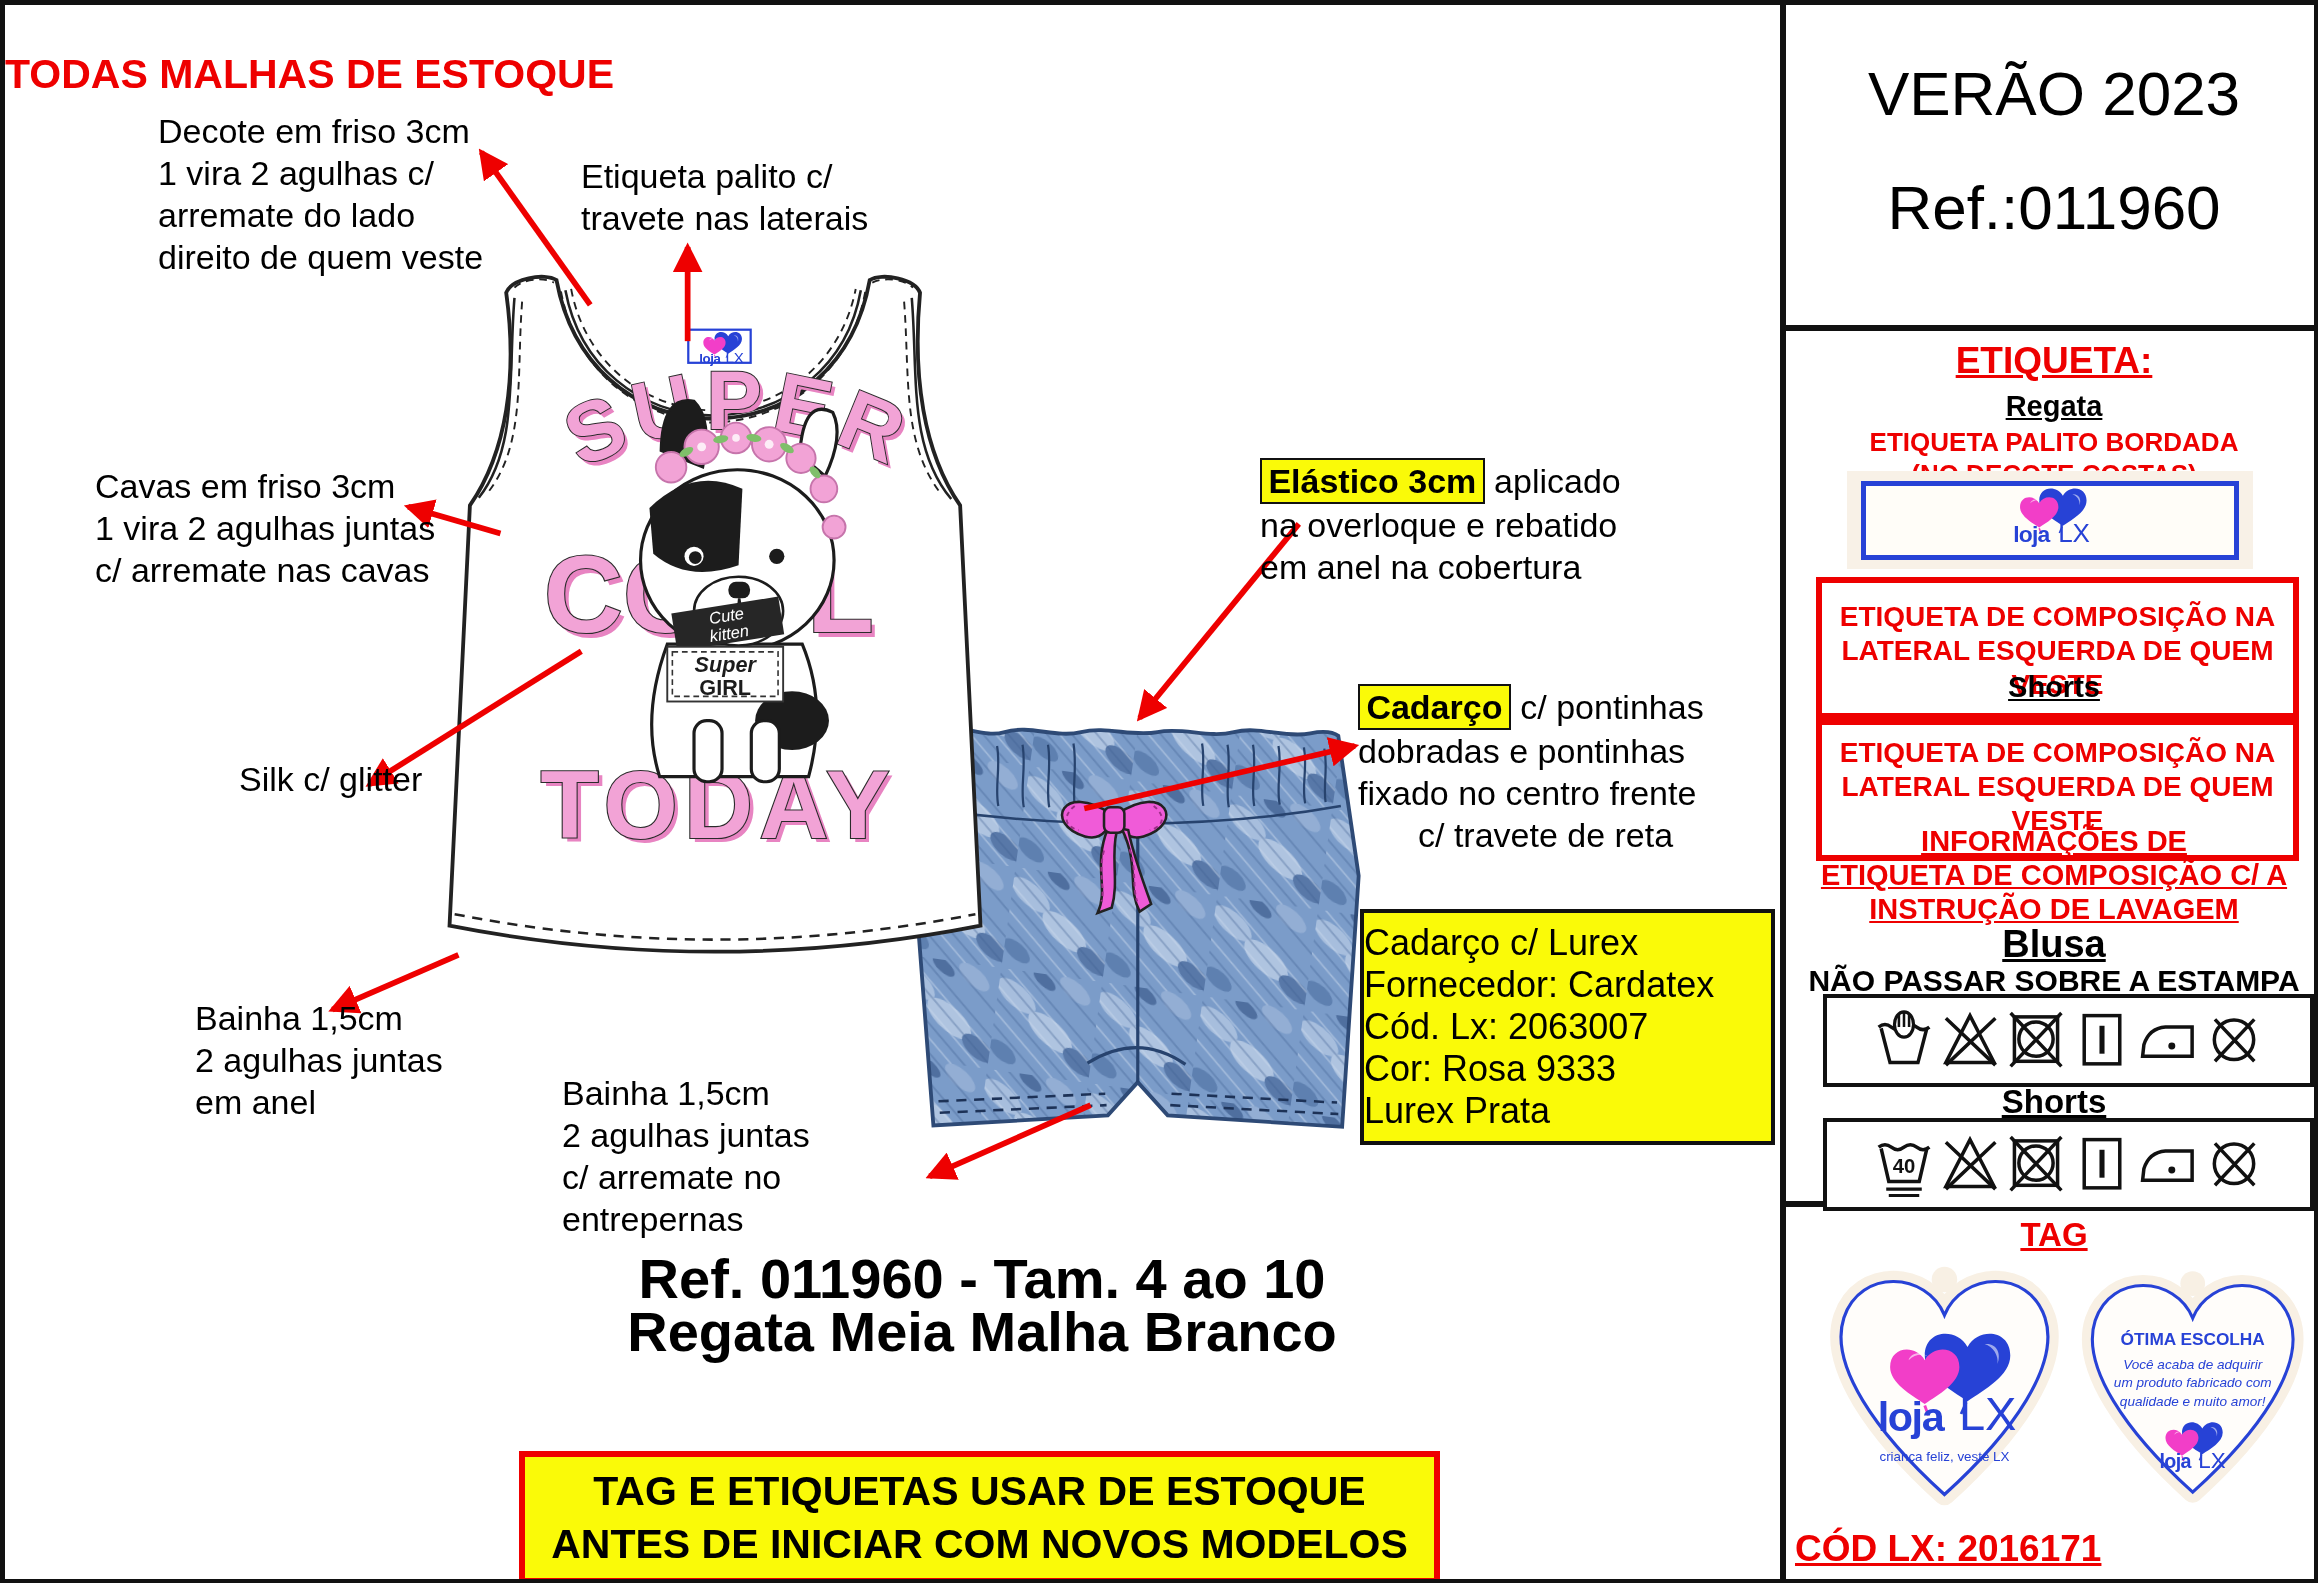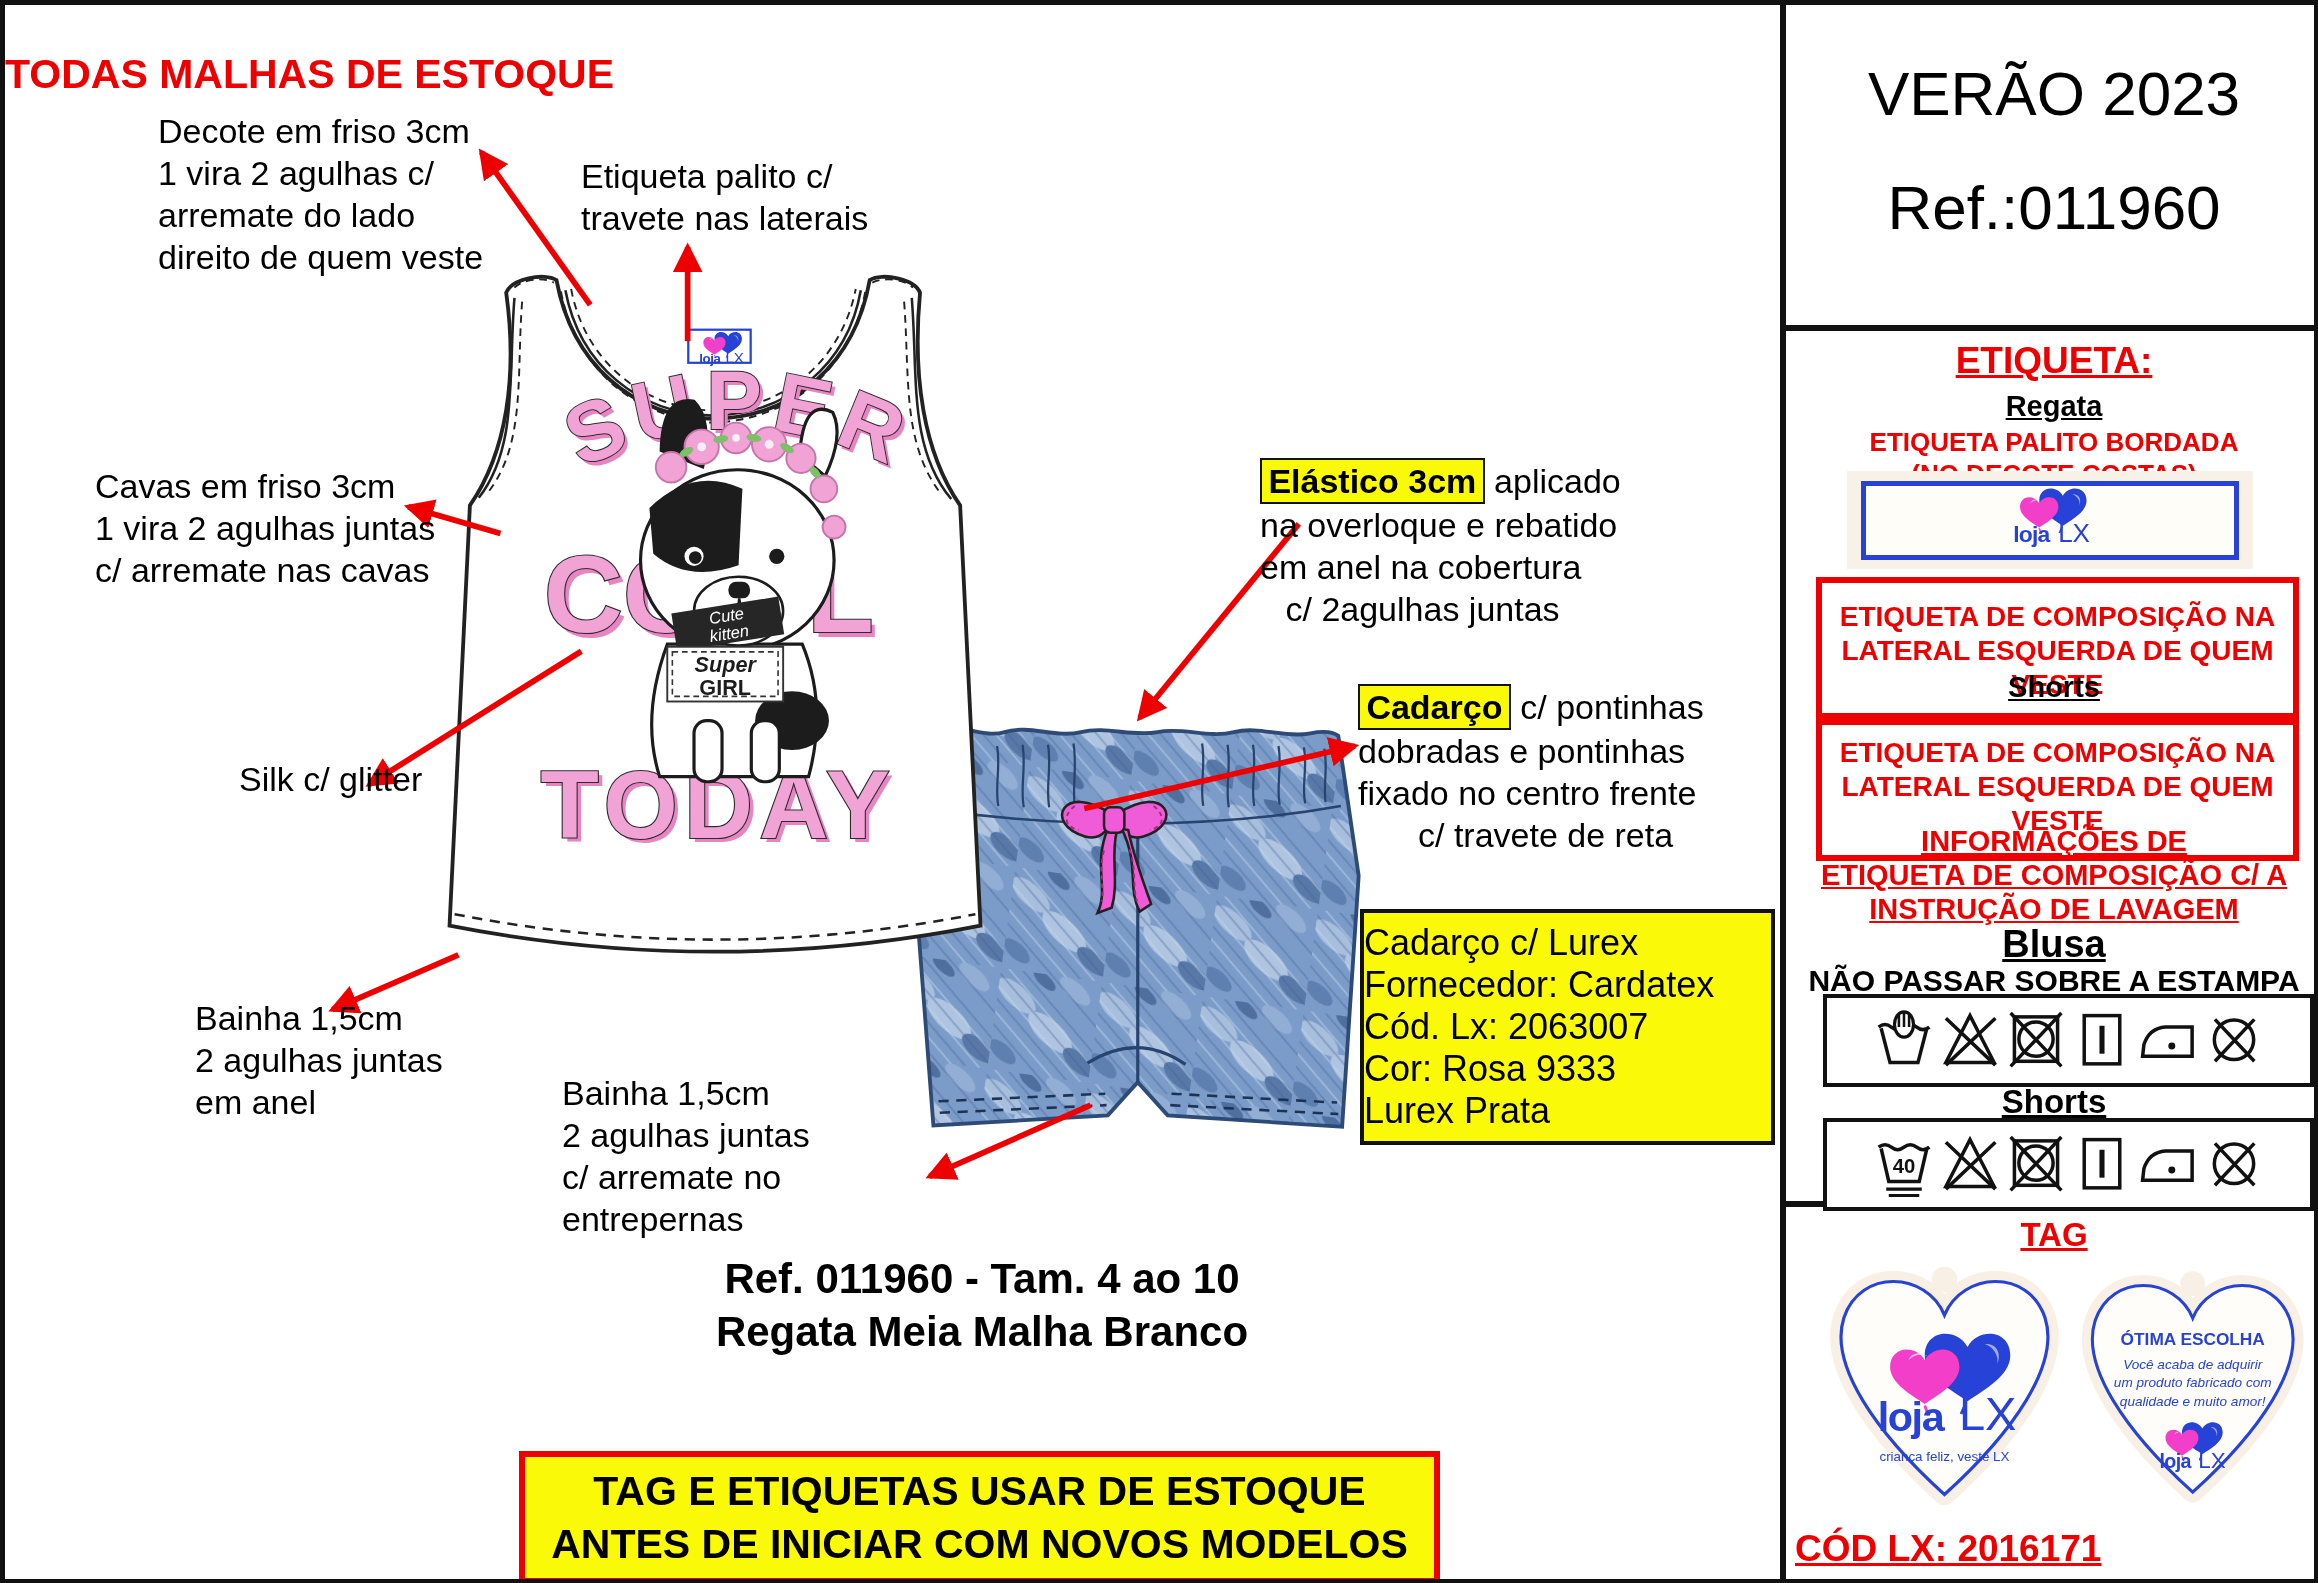--- a/index.html
+++ b/index.html
@@ -13,21 +13,21 @@
   .red{color:#EE0000}
   .u{text-decoration:underline}
   .hl{display:inline-block;background:#FAFA08;border:2.5px solid #111;padding:0 6.4px;font-weight:700}
   .title{position:absolute;left:0;top:46px;width:1561px;
          font-size:41px;font-weight:700;color:#EE0000;z-index:4}
   .supplier{position:absolute;left:1355px;top:904px;width:407px;background:#FAFA08;
             border:4.5px solid #111;text-align:left;font-size:36px;line-height:42px;
             padding:9px 0;z-index:4}
   .supplier span{display:block}
   .refblock{position:absolute;left:528px;top:1247px;width:898px;text-align:center;
-            font-size:42px;font-weight:700;line-height:53px;z-index:4}
+            font-size:56px;font-weight:700;line-height:53px;z-index:4}
   .refblock span{display:block}
   .banner{position:absolute;left:514px;top:1446px;width:909px;background:#FAFA08;
           border:6.4px solid #EE0000;text-align:center;font-weight:700;font-size:41px;
           line-height:53px;padding:7.6px 0;z-index:4}
   .banner span{display:block}
   .vline{position:absolute;left:1775px;top:0;width:5.7px;height:1584px;background:#111;z-index:5}
   .hline{position:absolute;background:#111;z-index:5}
   .panel-text{position:absolute;left:1783px;width:532px;text-align:center;z-index:6}
   .redbox{position:absolute;left:1811px;width:471px;border:6.4px solid #EE0000;color:#EE0000;
           font-weight:700;font-size:28px;line-height:34px;text-align:center;padding:17px 0;z-index:6}
@@ -238,21 +238,20 @@
     <span>Bainha 1,5cm</span>
     <span>2 agulhas juntas</span>
     <span>c/ arremate no</span>
     <span>entrepernas</span>
   </div>
 
   <div class="ann" style="left:1255px;top:453px">
     <span><em class="hl" style="font-style:normal">Elástico 3cm</em><span style="display:inline"> aplicado</span></span>
     <span>na overloque e rebatido</span>
     <span>em anel na cobertura</span>
-    <span style="padding-left:25.5px">c/ 2agulhas juntas</span>
   </div>
 
   <div class="ann" style="left:1353px;top:679px">
     <span><em class="hl" style="font-style:normal">Cadarço</em><span style="display:inline"> c/ pontinhas</span></span>
     <span>dobradas e pontinhas</span>
     <span>fixado no centro frente</span>
     <span style="padding-left:60px">c/ travete de reta</span>
   </div>
 
   <div class="supplier">

